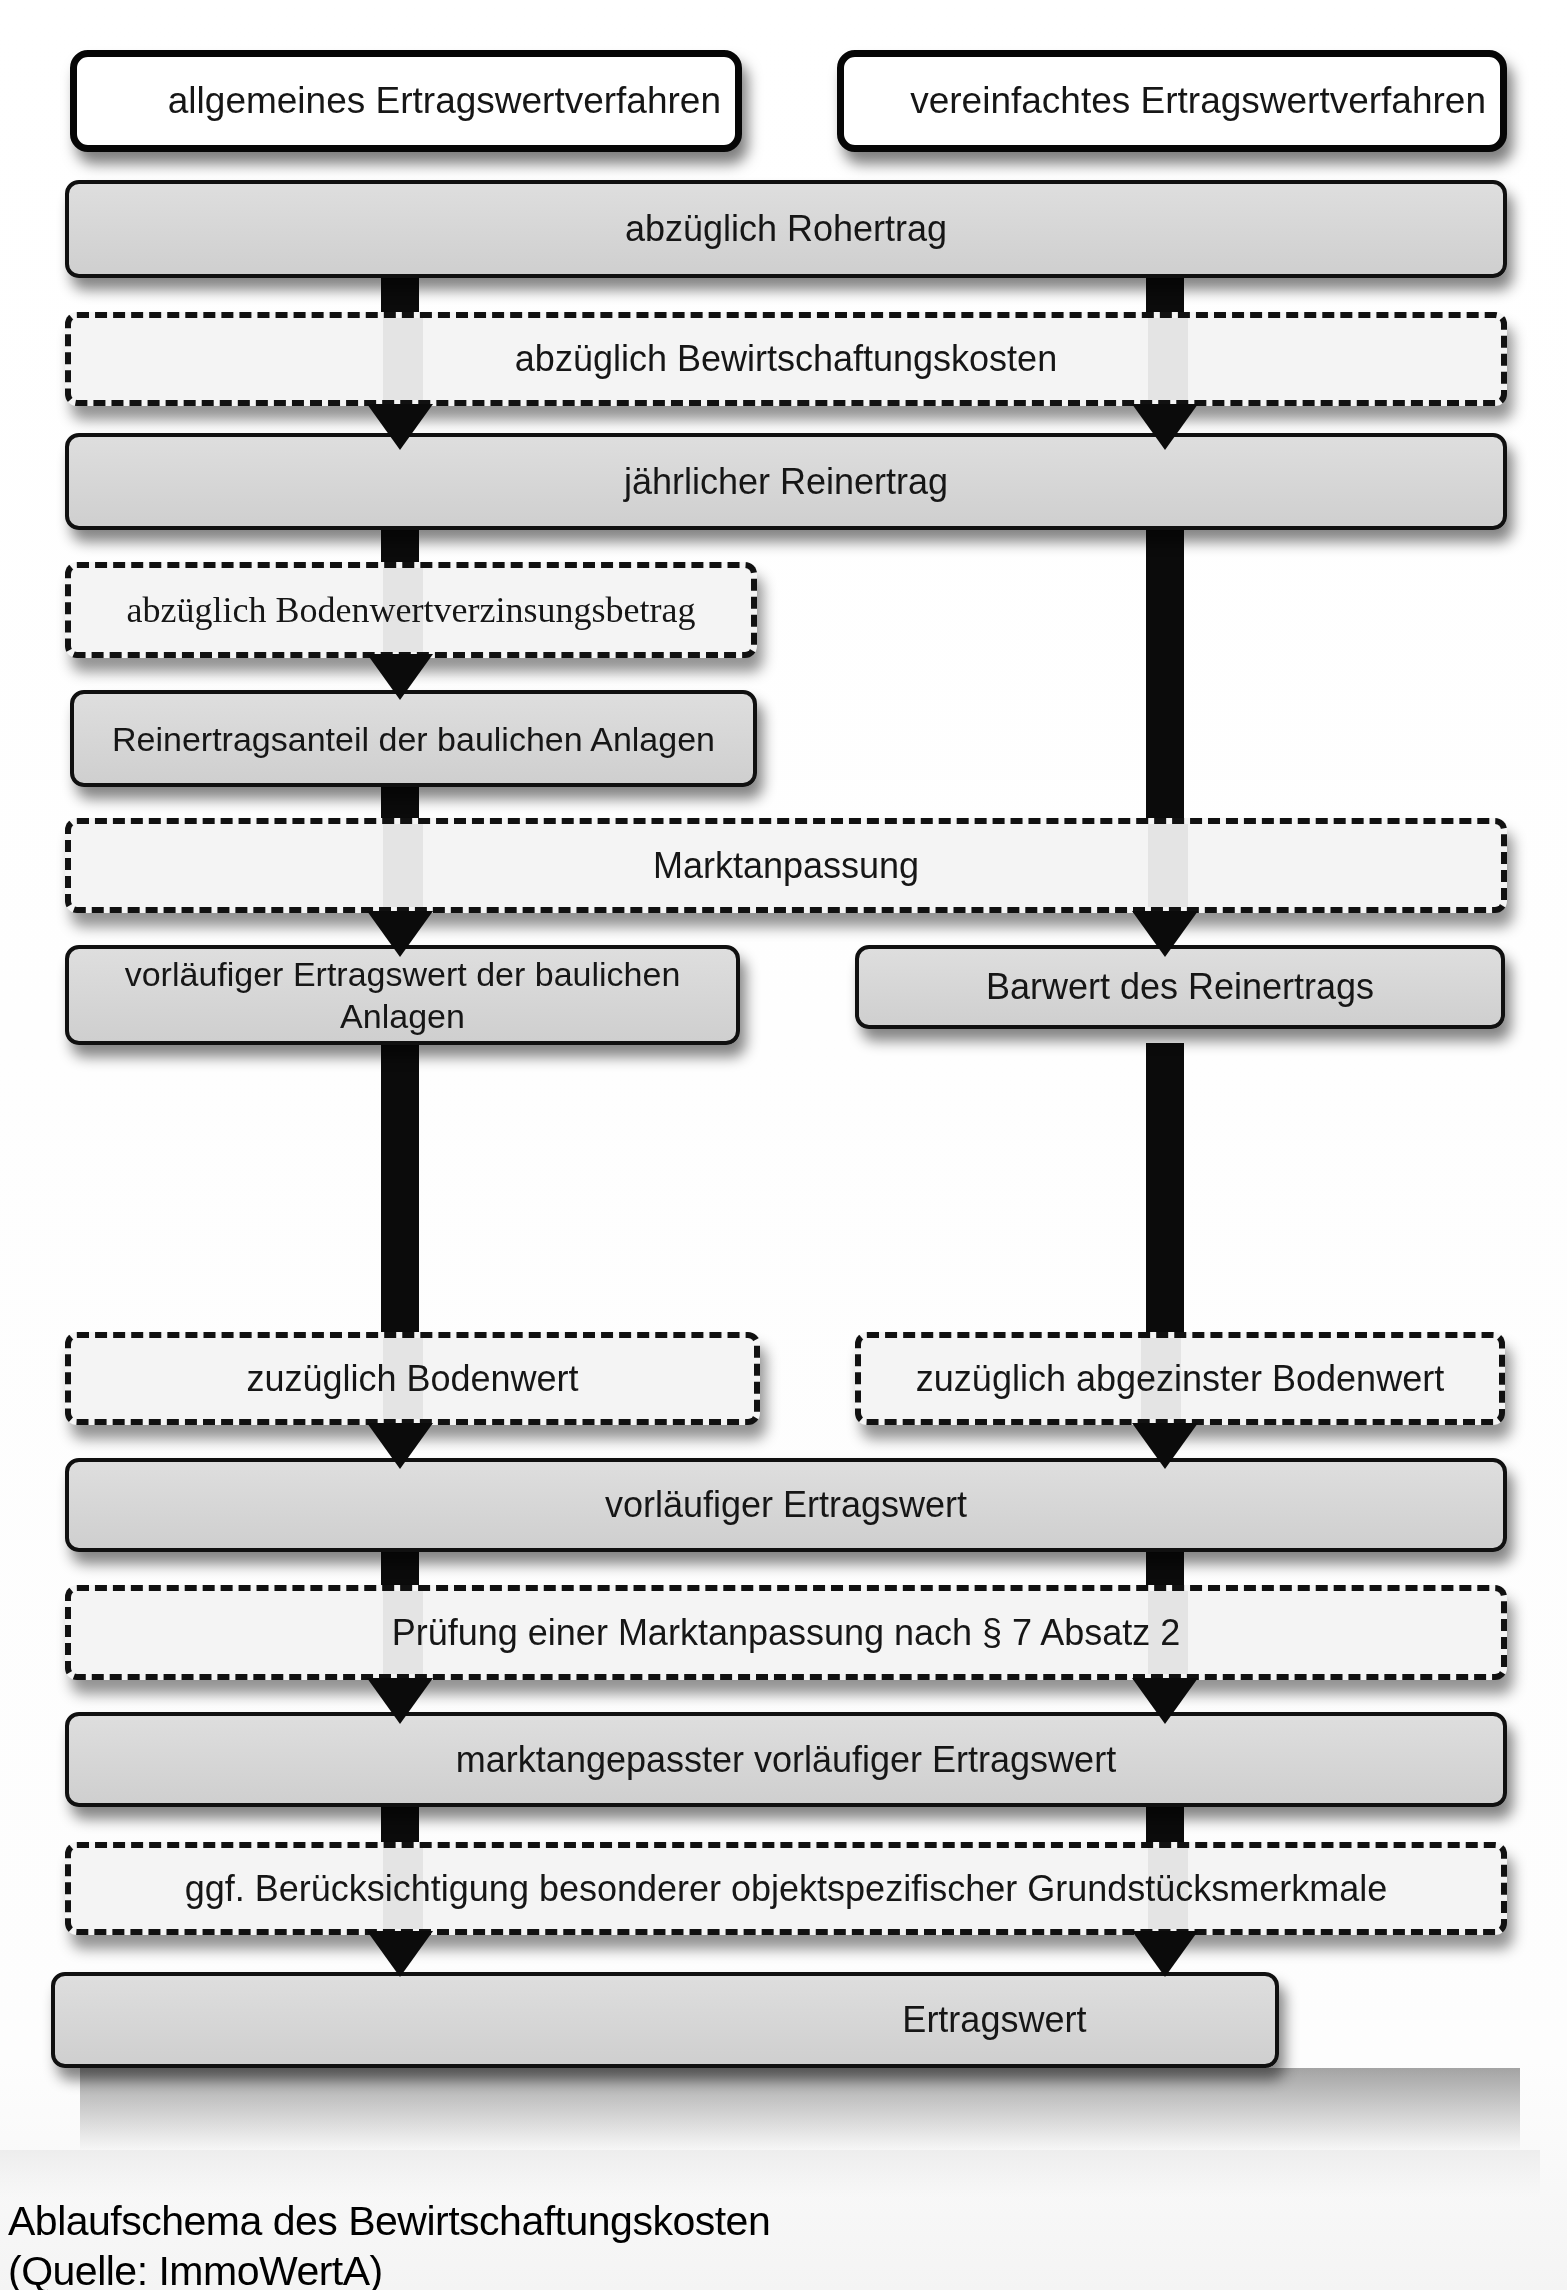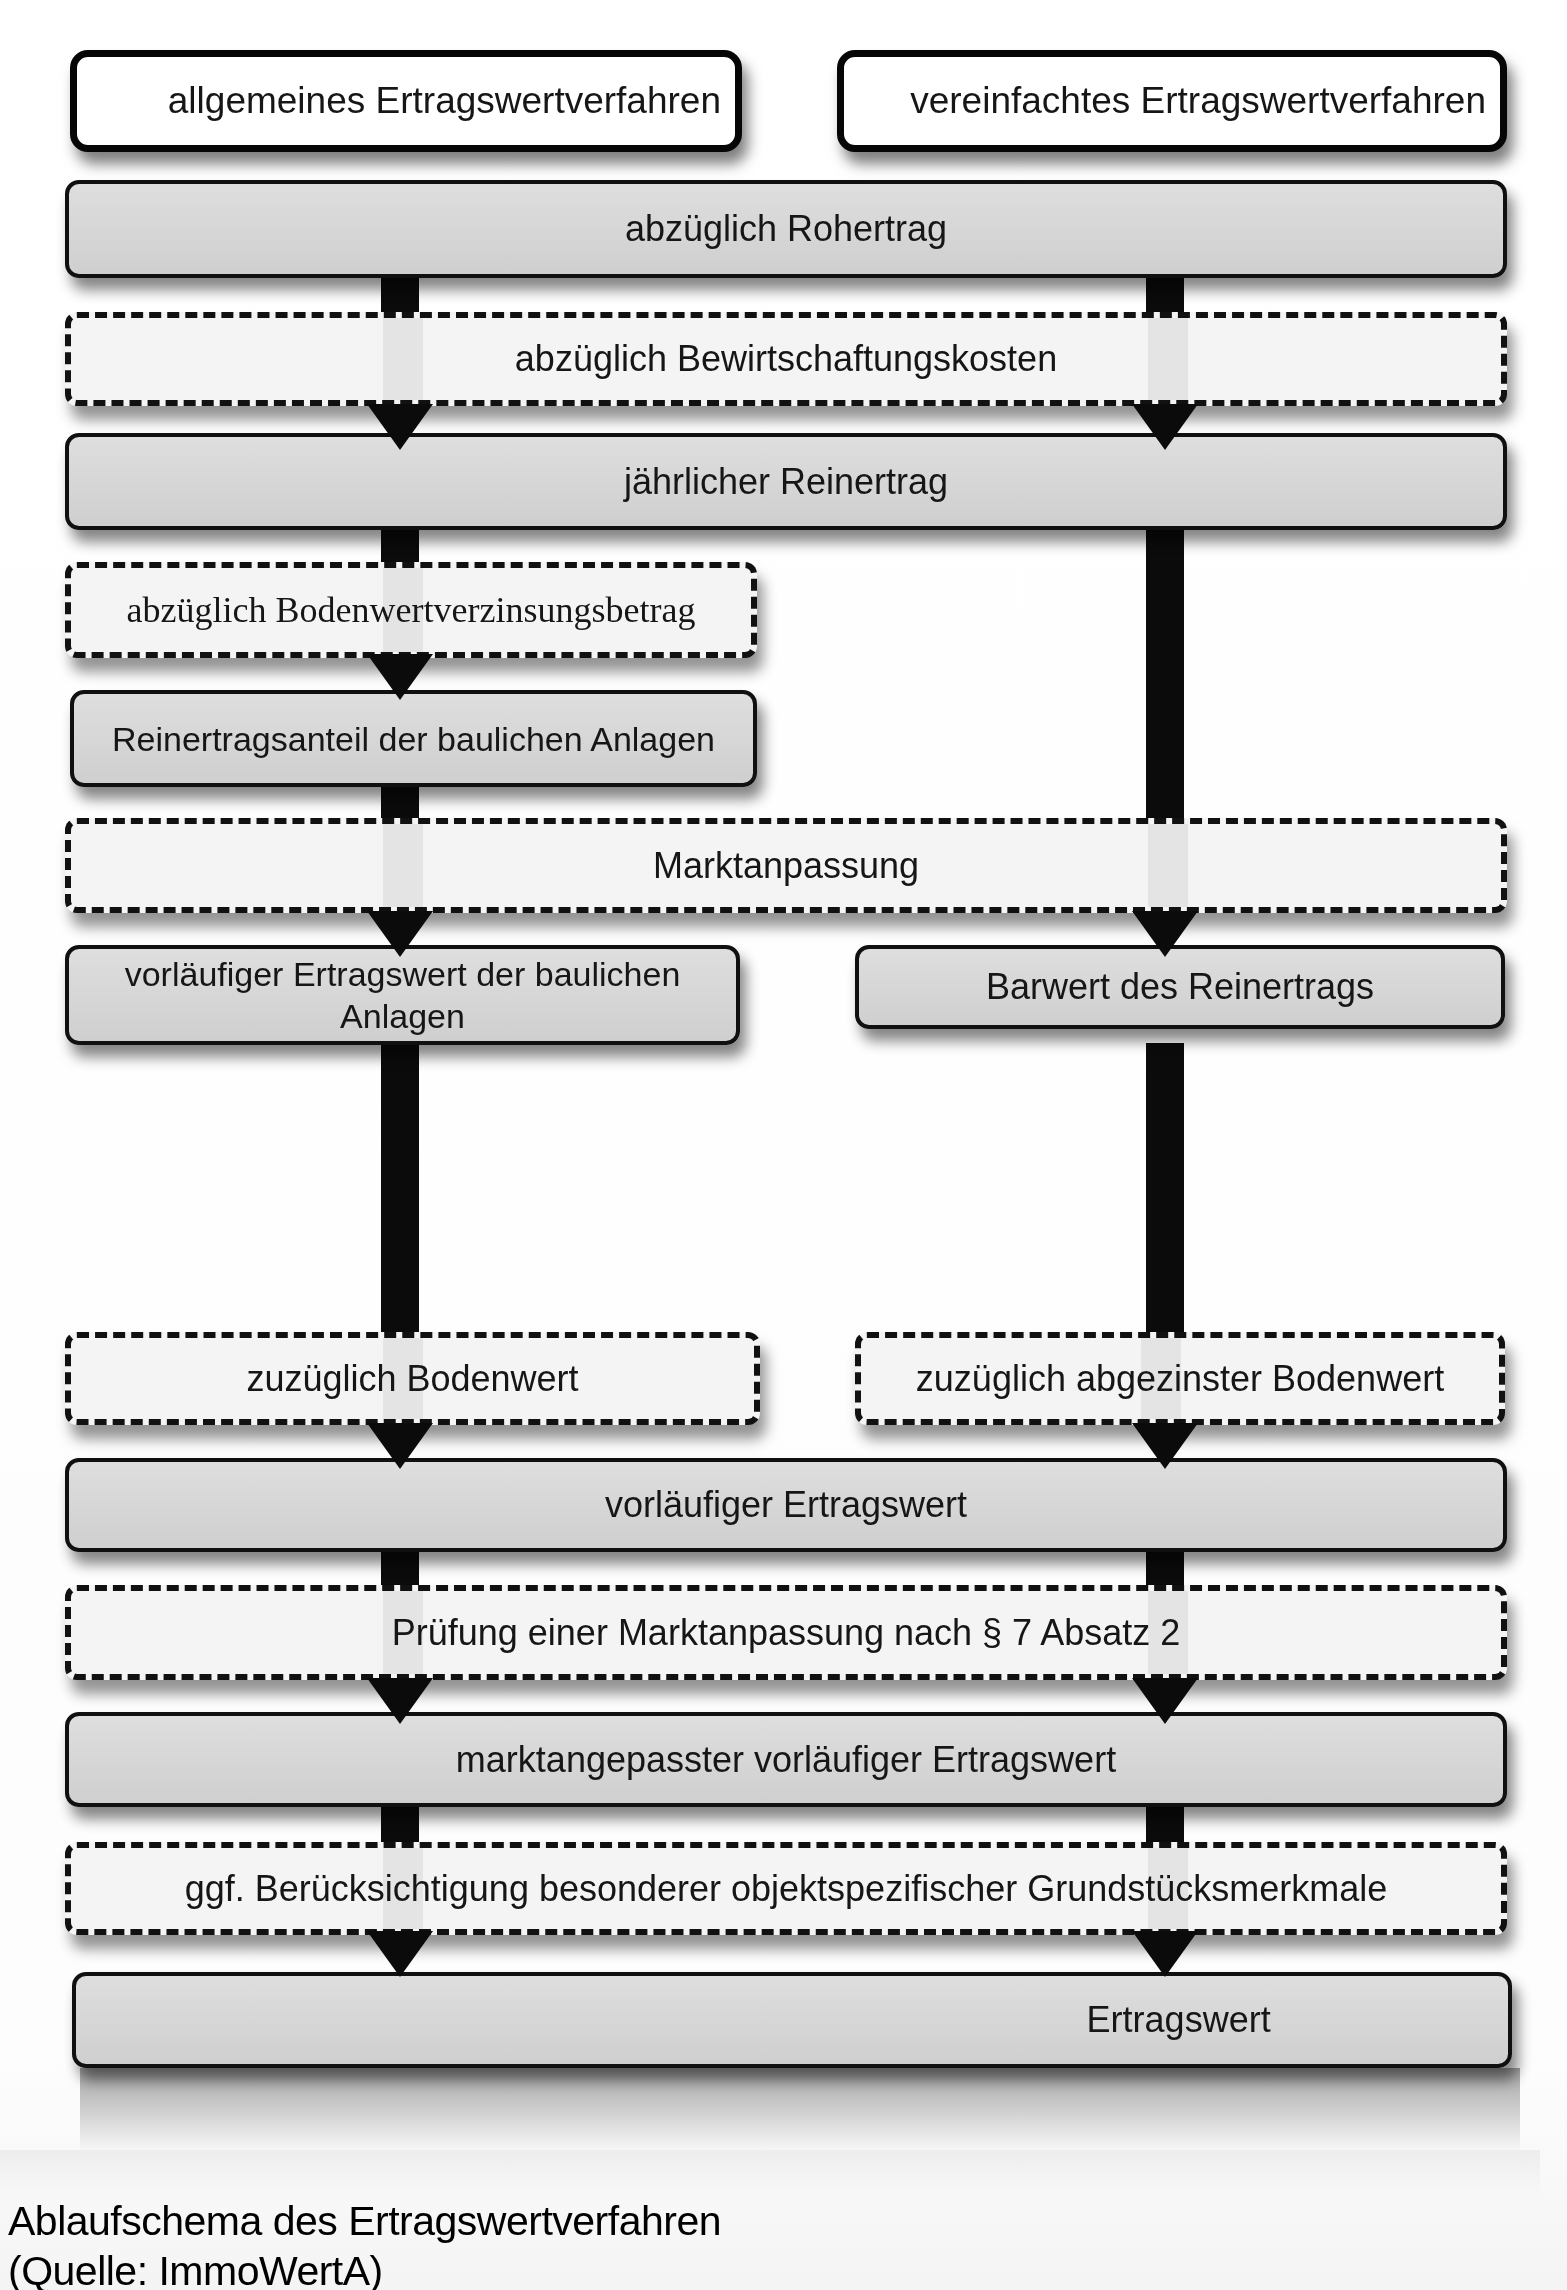--- a/index.html
+++ b/index.html
@@ -138,23 +138,23 @@
   <div class="vline" style="left:1146px;top:1807px;height:38px;"></div>
 
   <div class="box dashedbox" style="left:65px;top:1842px;width:1442px;height:93px;">
     <div class="stripe" style="left:312px;"></div>
     <div class="stripe" style="left:1077px;"></div>
     <span>ggf. Berücksichtigung besonderer objektspezifischer Grundstücksmerkmale</span>
   </div>
   <div class="ahead" style="left:367px;top:1931px;"></div>
   <div class="ahead" style="left:1132px;top:1931px;"></div>
 
-  <div class="box solid" style="left:72px;top:1972px;width:1440px;height:96px;justify-content:flex-start;padding-left:7px;">
+  <div class="box solid" style="left:51px;top:1972px;width:1228px;height:96px;justify-content:flex-start;padding-left:7px;">
     <span style="position:absolute;left:77%;transform:translateX(-50%);">Ertragswert</span>
   </div>
 
   <div class="band" style="left:80px;top:2068px;width:1440px;height:85px;background:linear-gradient(180deg,rgba(90,90,90,0.55),rgba(255,255,255,0));"></div>
   <div class="band" style="left:0px;top:2150px;width:1540px;height:48px;background:linear-gradient(180deg,#ededed,rgba(255,255,255,0));"></div>
 
-  <div class="caption" style="top:2196px;">Ablaufschema des Ertragswertverfahren</div>
+  <div class="caption" style="top:2196px;">Ablaufschema des Bewirtschaftungskosten</div>
   <div class="caption" style="top:2246px;">(Quelle: ImmoWertA)</div>
 
 </div>
 
 </body></html>

